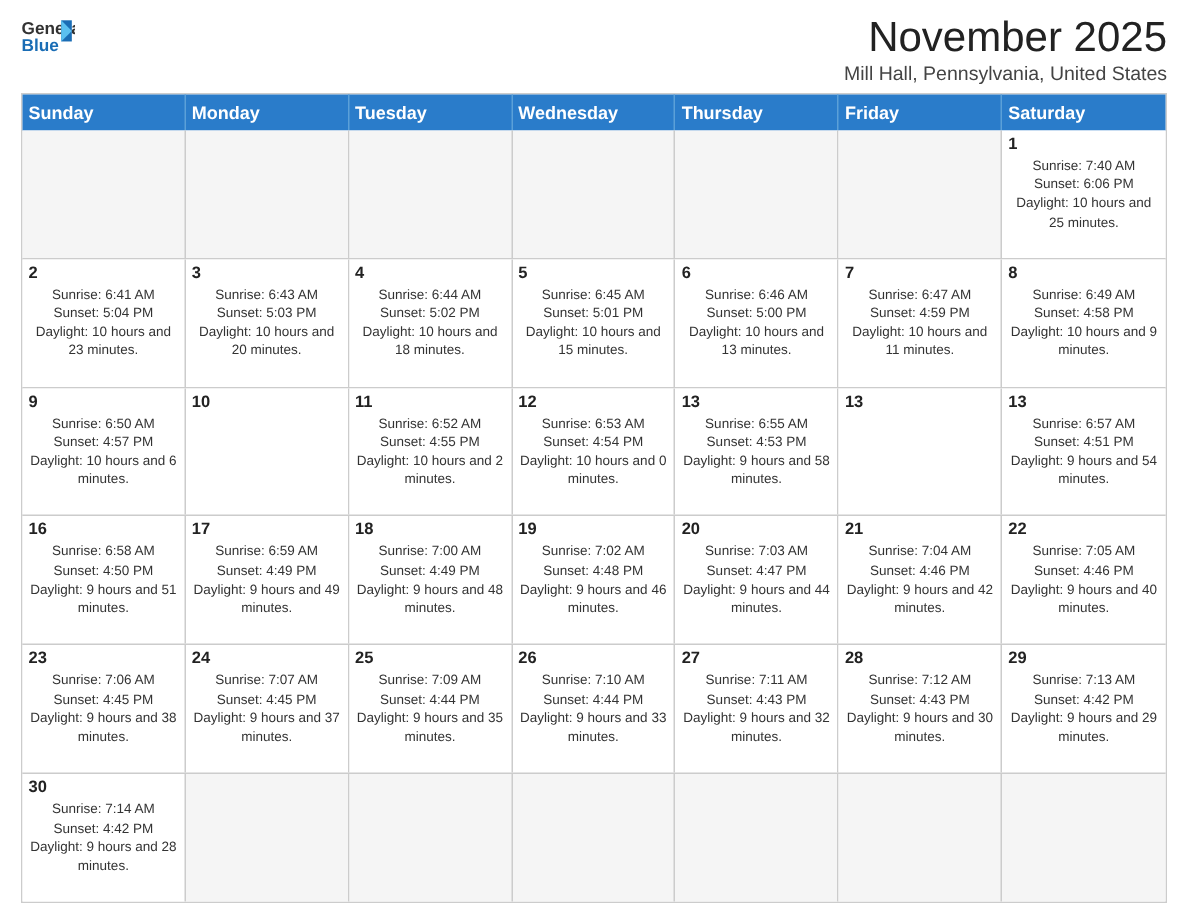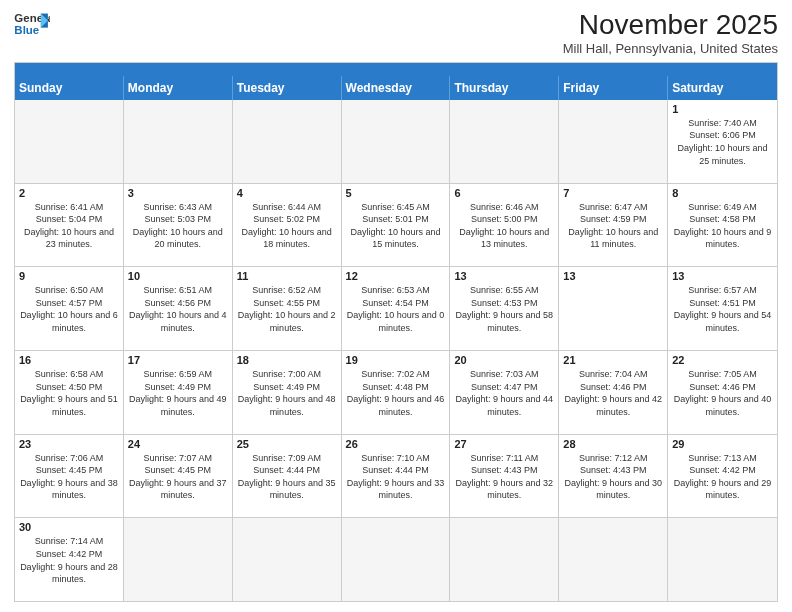--- a/index.html
+++ b/index.html
@@ -56,21 +56,20 @@
       grid-template-columns: repeat(7, 1fr);
       background: #2a7cca;
     }
     .cal-header-cell {
       color: #fff;
       font-size: 12px;
       font-weight: bold;
       padding: 5px 4px;
       text-align: left;
       border-right: 1px solid #5ba0d8;
-      margin-top: 13px;
     }
     .cal-header-cell:last-child { border-right: none; }
     .cal-body {
       flex: 1;
       display: flex;
       flex-direction: column;
     }
     .cal-row {
       display: grid;
       grid-template-columns: repeat(7, 1fr);
@@ -175,21 +174,20 @@
             <div class="sun-info">Sunrise: 6:49 AM<br>Sunset: 4:58 PM<br>Daylight: 10 hours and 9 minutes.</div>
           </div>
         </div>
         <div class="cal-row">
           <div class="cal-cell">
             <span class="day-num">9</span>
             <div class="sun-info">Sunrise: 6:50 AM<br>Sunset: 4:57 PM<br>Daylight: 10 hours and 6 minutes.</div>
           </div>
           <div class="cal-cell">
             <span class="day-num">10</span>
-            <div class="sun-info">Sunrise: 6:51 AM<br>Sunset: 4:56 PM<br>Daylight: 10 hours and 4 minutes.</div>
           </div>
           <div class="cal-cell">
             <span class="day-num">11</span>
             <div class="sun-info">Sunrise: 6:52 AM<br>Sunset: 4:55 PM<br>Daylight: 10 hours and 2 minutes.</div>
           </div>
           <div class="cal-cell">
             <span class="day-num">12</span>
             <div class="sun-info">Sunrise: 6:53 AM<br>Sunset: 4:54 PM<br>Daylight: 10 hours and 0 minutes.</div>
           </div>
           <div class="cal-cell">

